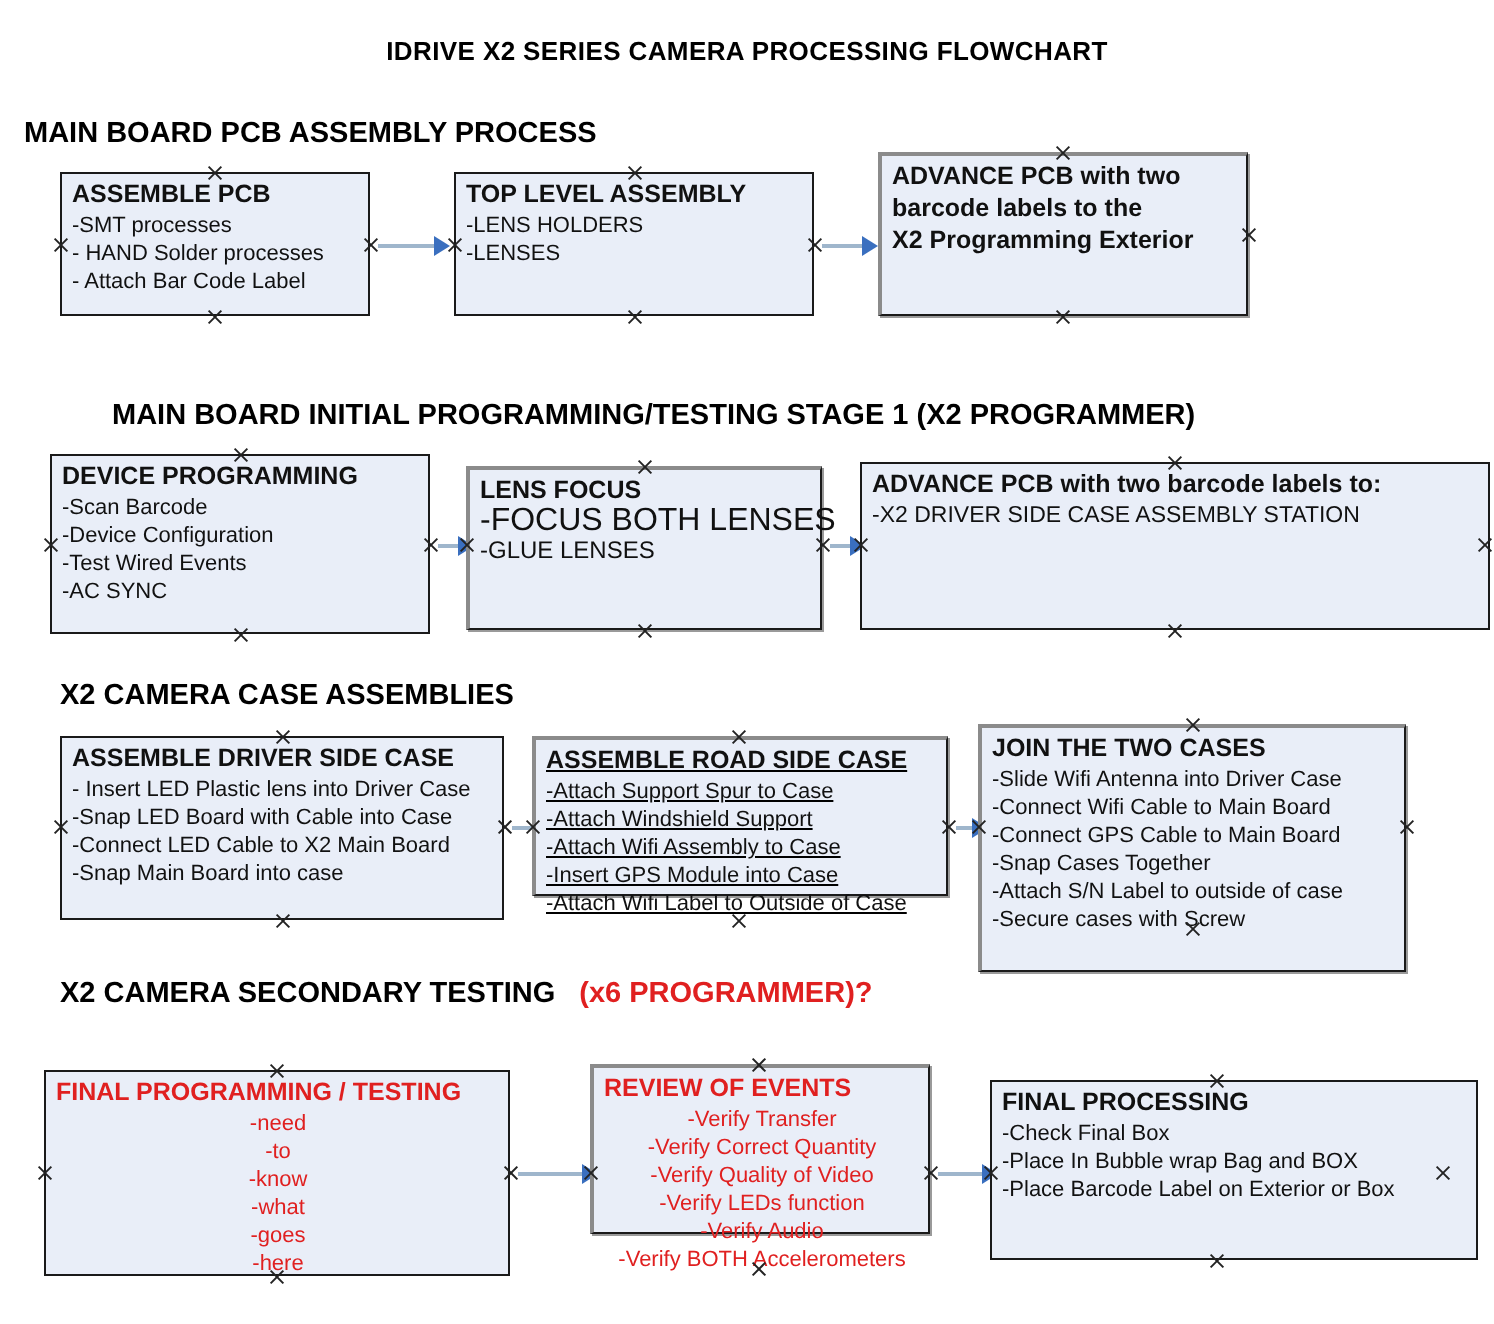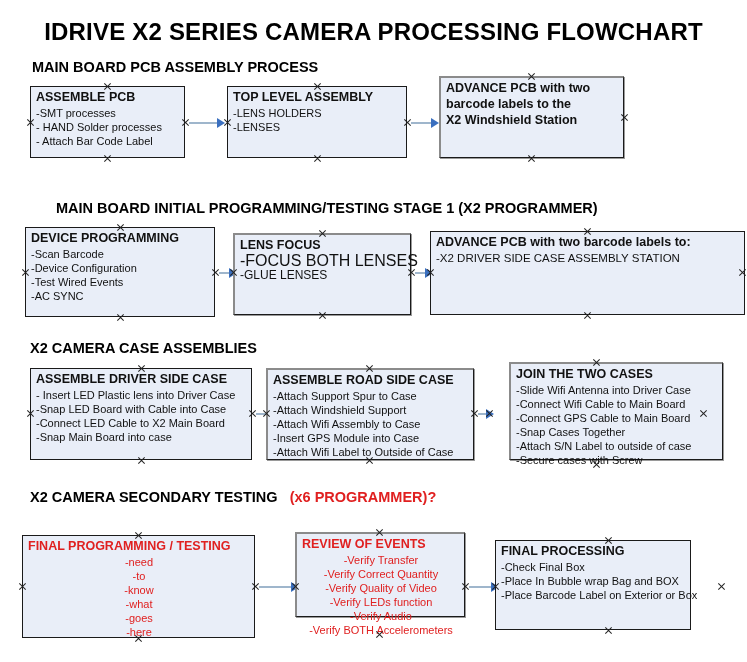--- a/index.html
+++ b/index.html
@@ -5,21 +5,21 @@
   html,body{margin:0;padding:0;}
   body{
     width:747px;height:662px;background:#ffffff;
     font-family:"Liberation Sans", sans-serif;
     overflow:hidden;position:relative;
   }
   #canvas{position:absolute;left:0;top:0;width:747px;height:662px;}
 
   .title{
     position:absolute;left:0;top:18px;width:747px;text-align:center;
-    font-size:24px;font-weight:bold;color:#000;letter-spacing:.2px;
+    font-size:13px;font-weight:bold;color:#000;letter-spacing:.2px;
   }
   .section-header{
     position:absolute;font-size:14.5px;font-weight:bold;color:#000;
     white-space:nowrap;
   }
   .section-header .red{color:#e02020;}
 
   
   .box{
     position:absolute;box-sizing:border-box;
@@ -62,21 +62,21 @@
   .hx:before{transform:rotate(45deg);}
   .hx:after{transform:rotate(-45deg);}
 </style>
 </head>
 <body>
 
 <div id="canvas">
 
   <div class="title">IDRIVE X2  SERIES CAMERA PROCESSING FLOWCHART</div>
 
-  <div class="section-header" style="left:32px;top:59px;">
+  <div class="section-header" style="left:12px;top:59px;">
     <span>MAIN BOARD PCB ASSEMBLY PROCESS</span>
   </div>
 
   <div class="box" style="left:30px;top:86px;width:155px;height:72px;">
     <div class="bt">ASSEMBLE PCB</div>
     <div class="li">-SMT processes</div>
     <div class="li">- HAND Solder processes</div>
     <div class="li">- Attach Bar Code Label</div>
   </div>
   <div class="hx" style="left:103px;top:82px;"></div>
@@ -96,21 +96,21 @@
   <div class="hx" style="left:313px;top:154px;"></div>
   <div class="hx" style="left:223px;top:118px;"></div>
   <div class="hx" style="left:403px;top:118px;"></div>
 
   <div class="conn" style="left:411px;top:122px;width:22px;"></div>
   <div class="arrow" style="left:431px;top:118px;"></div>
 
   <div class="box shadow" style="left:439px;top:76px;width:185px;height:82px;">
     <div class="bt">ADVANCE PCB with two</div>
     <div class="bt">barcode labels to the</div>
-    <div class="bt"> X2 Windshield Station</div>
+    <div class="bt"> X2 Programming Exterior</div>
   </div>
   <div class="hx" style="left:527px;top:72px;"></div>
   <div class="hx" style="left:527px;top:154px;"></div>
   <div class="hx" style="left:620px;top:113px;"></div>
 
   <div class="section-header" style="left:24px;top:200px;margin-left:32px;">
     <span>MAIN BOARD INITIAL PROGRAMMING/TESTING STAGE 1 (X2 PROGRAMMER)</span>
   </div>
 
   <div class="box" style="left:25px;top:227px;width:190px;height:90px;">
@@ -162,37 +162,37 @@
     <div class="li">-Snap Main Board into case</div>
   </div>
   <div class="hx" style="left:137px;top:364px;"></div>
   <div class="hx" style="left:137px;top:456px;"></div>
   <div class="hx" style="left:26px;top:409px;"></div>
   <div class="hx" style="left:248px;top:409px;"></div>
 
   <div class="conn" style="left:256px;top:413px;width:12px;"></div>
   <div class="arrow" style="left:266px;top:409px;"></div>
 
-  <div class="box shadow" style="left:266px;top:368px;width:208px;height:92px;">
+  <div class="box shadow" style="left:266px;top:368px;width:208px;height:80px;text-decoration:underline;">
     <div class="bt">ASSEMBLE ROAD SIDE CASE</div>
     <div class="li">-Attach Support Spur to Case</div>
     <div class="li">-Attach Windshield Support</div>
     <div class="li">-Attach Wifi Assembly to Case</div>
     <div class="li">-Insert GPS Module into Case</div>
     <div class="li">-Attach Wifi Label to Outside of Case</div>
   </div>
   <div class="hx" style="left:365px;top:364px;"></div>
   <div class="hx" style="left:365px;top:456px;"></div>
   <div class="hx" style="left:262px;top:409px;"></div>
   <div class="hx" style="left:470px;top:409px;"></div>
 
   <div class="conn" style="left:478px;top:413px;width:10px;"></div>
   <div class="arrow" style="left:486px;top:409px;"></div>
 
-  <div class="box shadow" style="left:489px;top:362px;width:214px;height:98px;margin-left:20px;">
+  <div class="box shadow" style="left:489px;top:362px;width:214px;height:124px;">
     <div class="bt">JOIN THE TWO CASES</div>
     <div class="li">-Slide Wifi Antenna into Driver Case</div>
     <div class="li">-Connect Wifi Cable to Main Board</div>
     <div class="li">-Connect GPS Cable to Main Board</div>
     <div class="li">-Snap Cases Together</div>
     <div class="li">-Attach S/N Label to outside of case</div>
     <div class="li">-Secure cases with Screw</div>
   </div>
   <div class="hx" style="left:592px;top:358px;"></div>
   <div class="hx" style="left:592px;top:460px;"></div>
@@ -232,21 +232,21 @@
     <div class="li overflow" style="top:101px;margin-top:36px;">-Test of accessory ports?</div>
   </div>
   <div class="hx" style="left:375px;top:528px;"></div>
   <div class="hx" style="left:375px;top:630px;"></div>
   <div class="hx" style="left:291px;top:582px;"></div>
   <div class="hx" style="left:461px;top:582px;"></div>
 
   <div class="conn" style="left:469px;top:586px;width:24px;"></div>
   <div class="arrow" style="left:491px;top:582px;"></div>
 
-  <div class="box" style="left:495px;top:540px;width:196px;height:90px;">
+  <div class="box" style="left:495px;top:540px;width:244px;height:90px;">
     <div class="bt">FINAL PROCESSING</div>
     <div class="li"> -Check Final Box</div>
     <div class="li">-Place In Bubble wrap Bag and BOX</div>
     <div class="li">-Place Barcode Label on Exterior or Box</div>
   </div>
   <div class="hx" style="left:604px;top:536px;"></div>
   <div class="hx" style="left:604px;top:626px;"></div>
   <div class="hx" style="left:491px;top:582px;"></div>
   <div class="hx" style="left:717px;top:582px;"></div>
 

